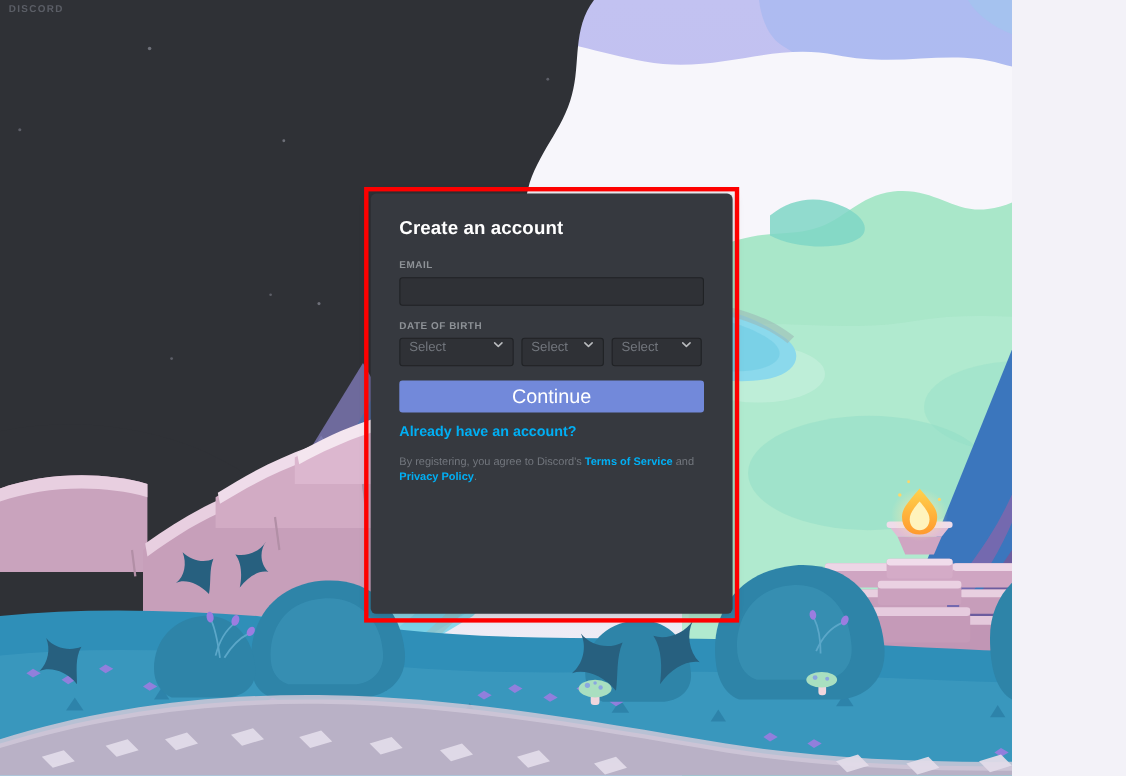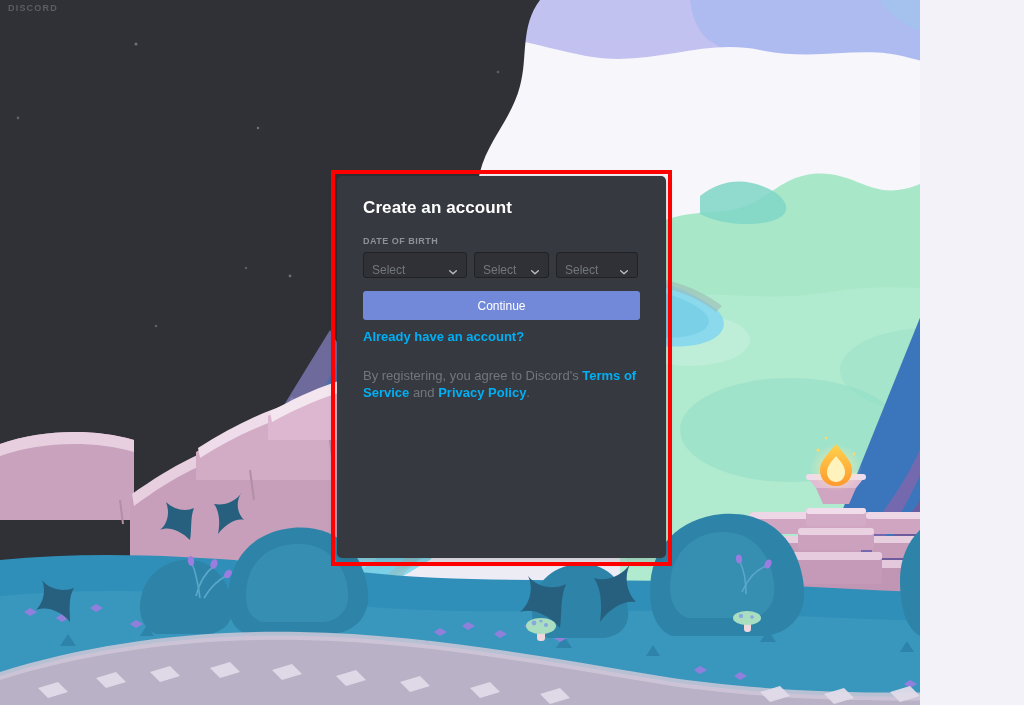--- a/index.html
+++ b/index.html
@@ -106,21 +106,21 @@
   
   .dob-row { display: flex; gap: 7px; }
 
   .dob-select {
     position: relative;
     height: 26px;
     background: #2f3136;
     border: 1px solid #202225;
     border-radius: 3px;
     display: flex;
-    align-items: flex-end;
+    align-items: flex-start;
     padding: 0 8px;
     cursor: pointer;
   }
   .dob-select.month { width: 104px; }
   .dob-select.day   { width: 75px; }
   .dob-select.year  { width: 82px; }
 
   .dob-value {
     color: #72767d;
     font-size: 12px;
@@ -135,39 +135,39 @@
   
   #continue-btn {
     display: block;
     width: 100%;
     height: 29px;
     margin-top: 13px;
     background: #7289da;
     border: none;
     border-radius: 3px;
     color: #ffffff;
-    font-size: 12px;
+    font-size: 18px;
     font-family: "Liberation Sans", sans-serif;
     cursor: pointer;
   }
 
   #login-link {
     display: inline-block;
     margin-top: 9px;
     color: #00aff4;
     font-size: 13px;
     font-weight: bold;
     text-decoration: none;
     cursor: pointer;
   }
 
   #legal {
-    margin-top: 23px;
+    margin-top: 13px;
     color: #72767d;
-    font-size: 13px;
+    font-size: 10px;
     line-height: 1.3;
   }
   #legal a {
     color: #00aff4;
     font-weight: bold;
     text-decoration: none;
     cursor: pointer;
   }
 </style>
 </head>
@@ -440,20 +440,24 @@
     </g>
   </svg>
 
   <div id="wordmark">DISCORD</div>
 
   <div id="panel">
 
     <div id="form-title">Create an account</div>
 
     
+    <div class="field">
+      <label class="field-label">EMAIL</label>
+      <input class="text-input" type="text" value="" style="">
+    </div>
 
     
 
     
 
     
     <div class="field">
       <label class="field-label">DATE OF BIRTH</label>
       <div class="dob-row">
 

